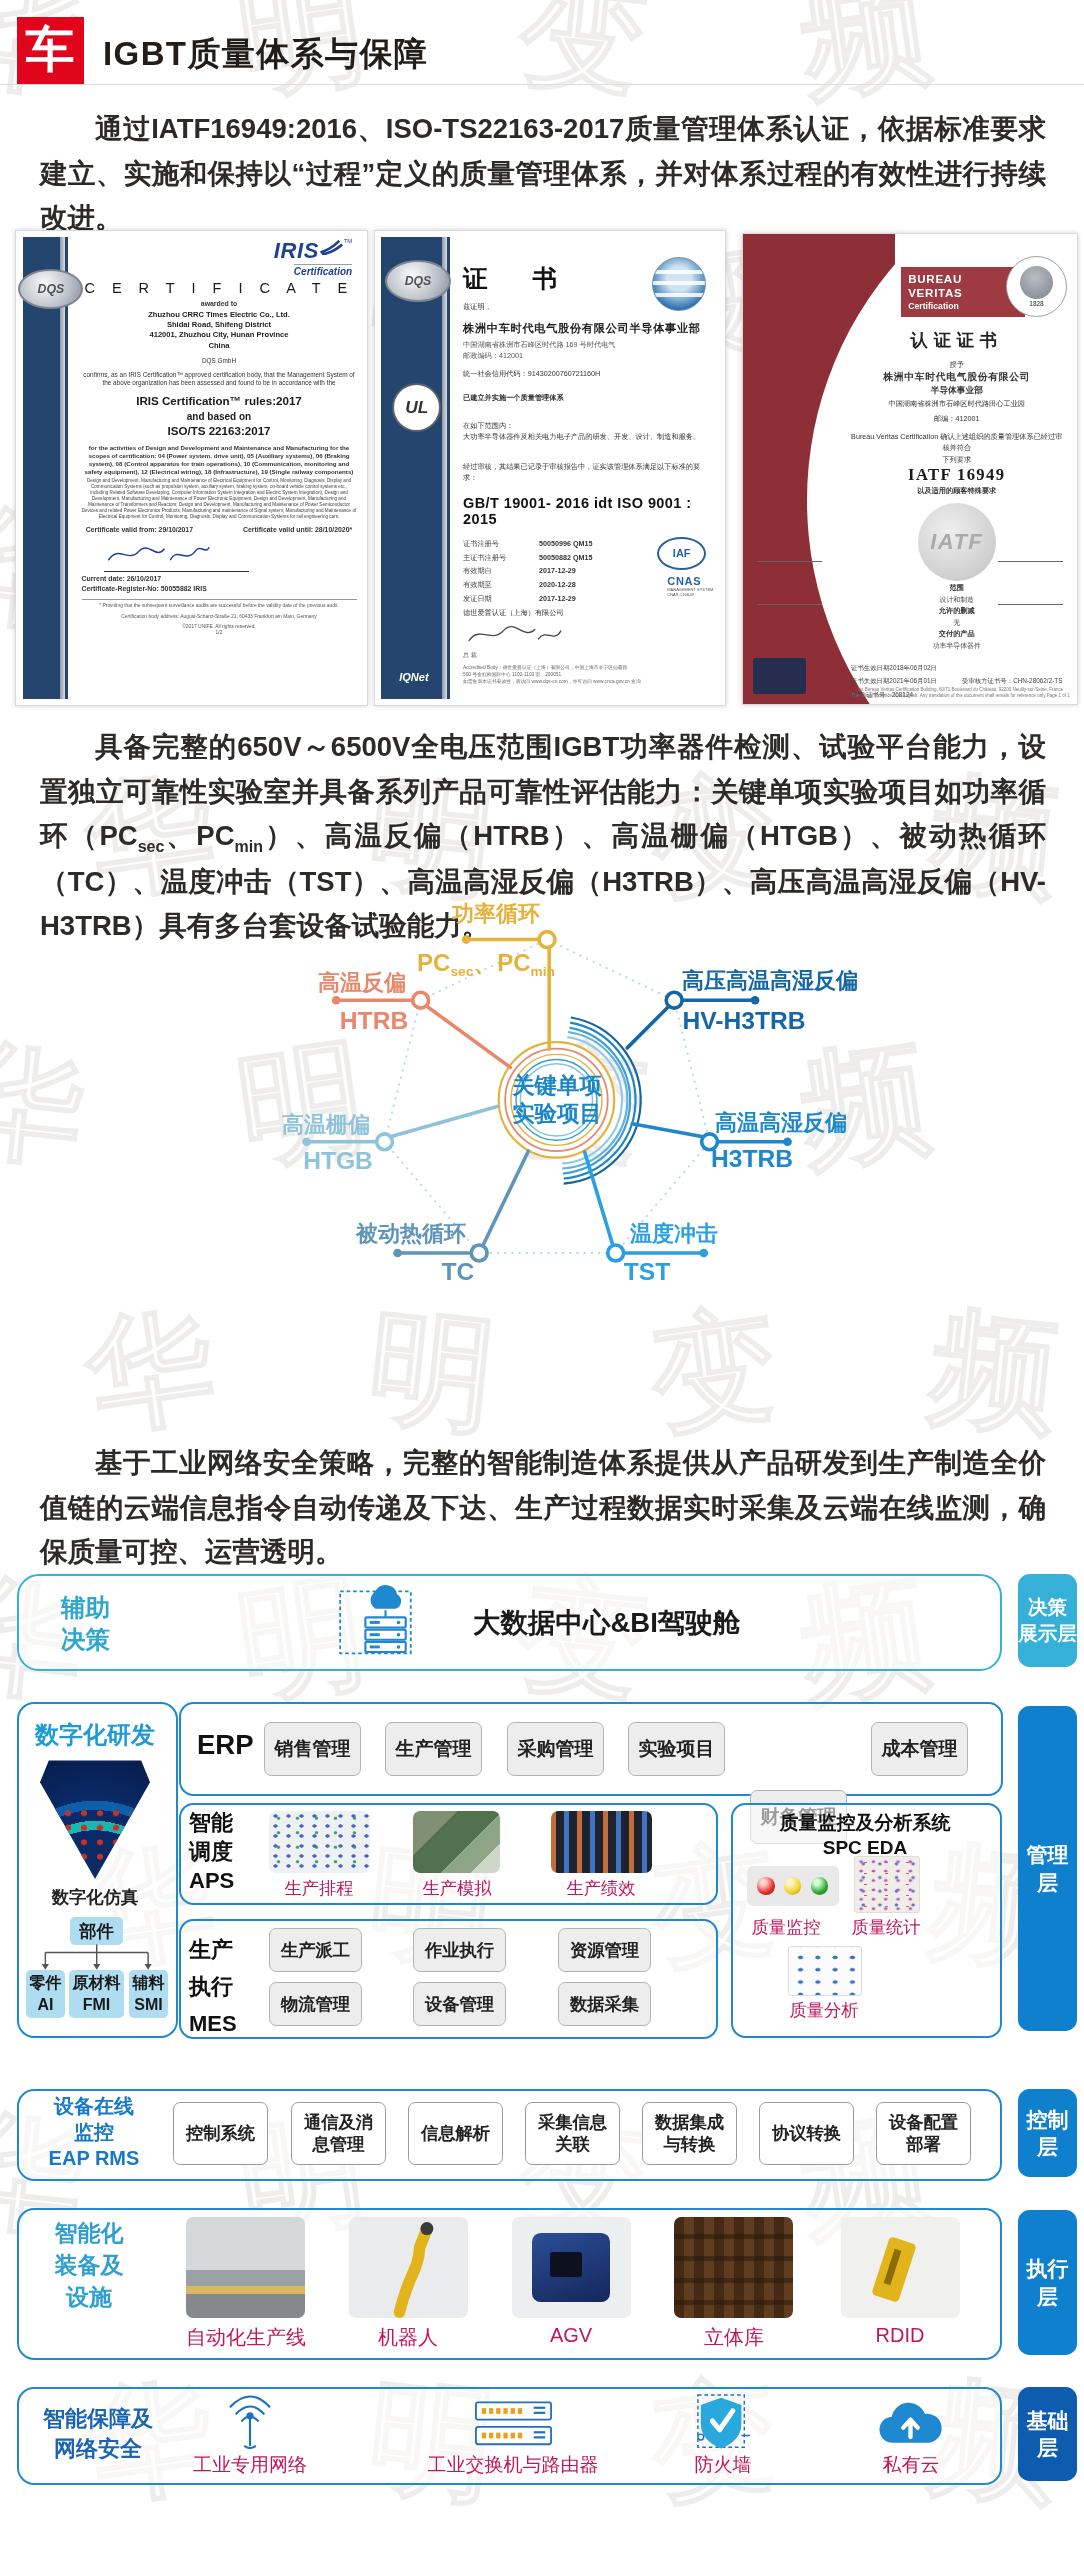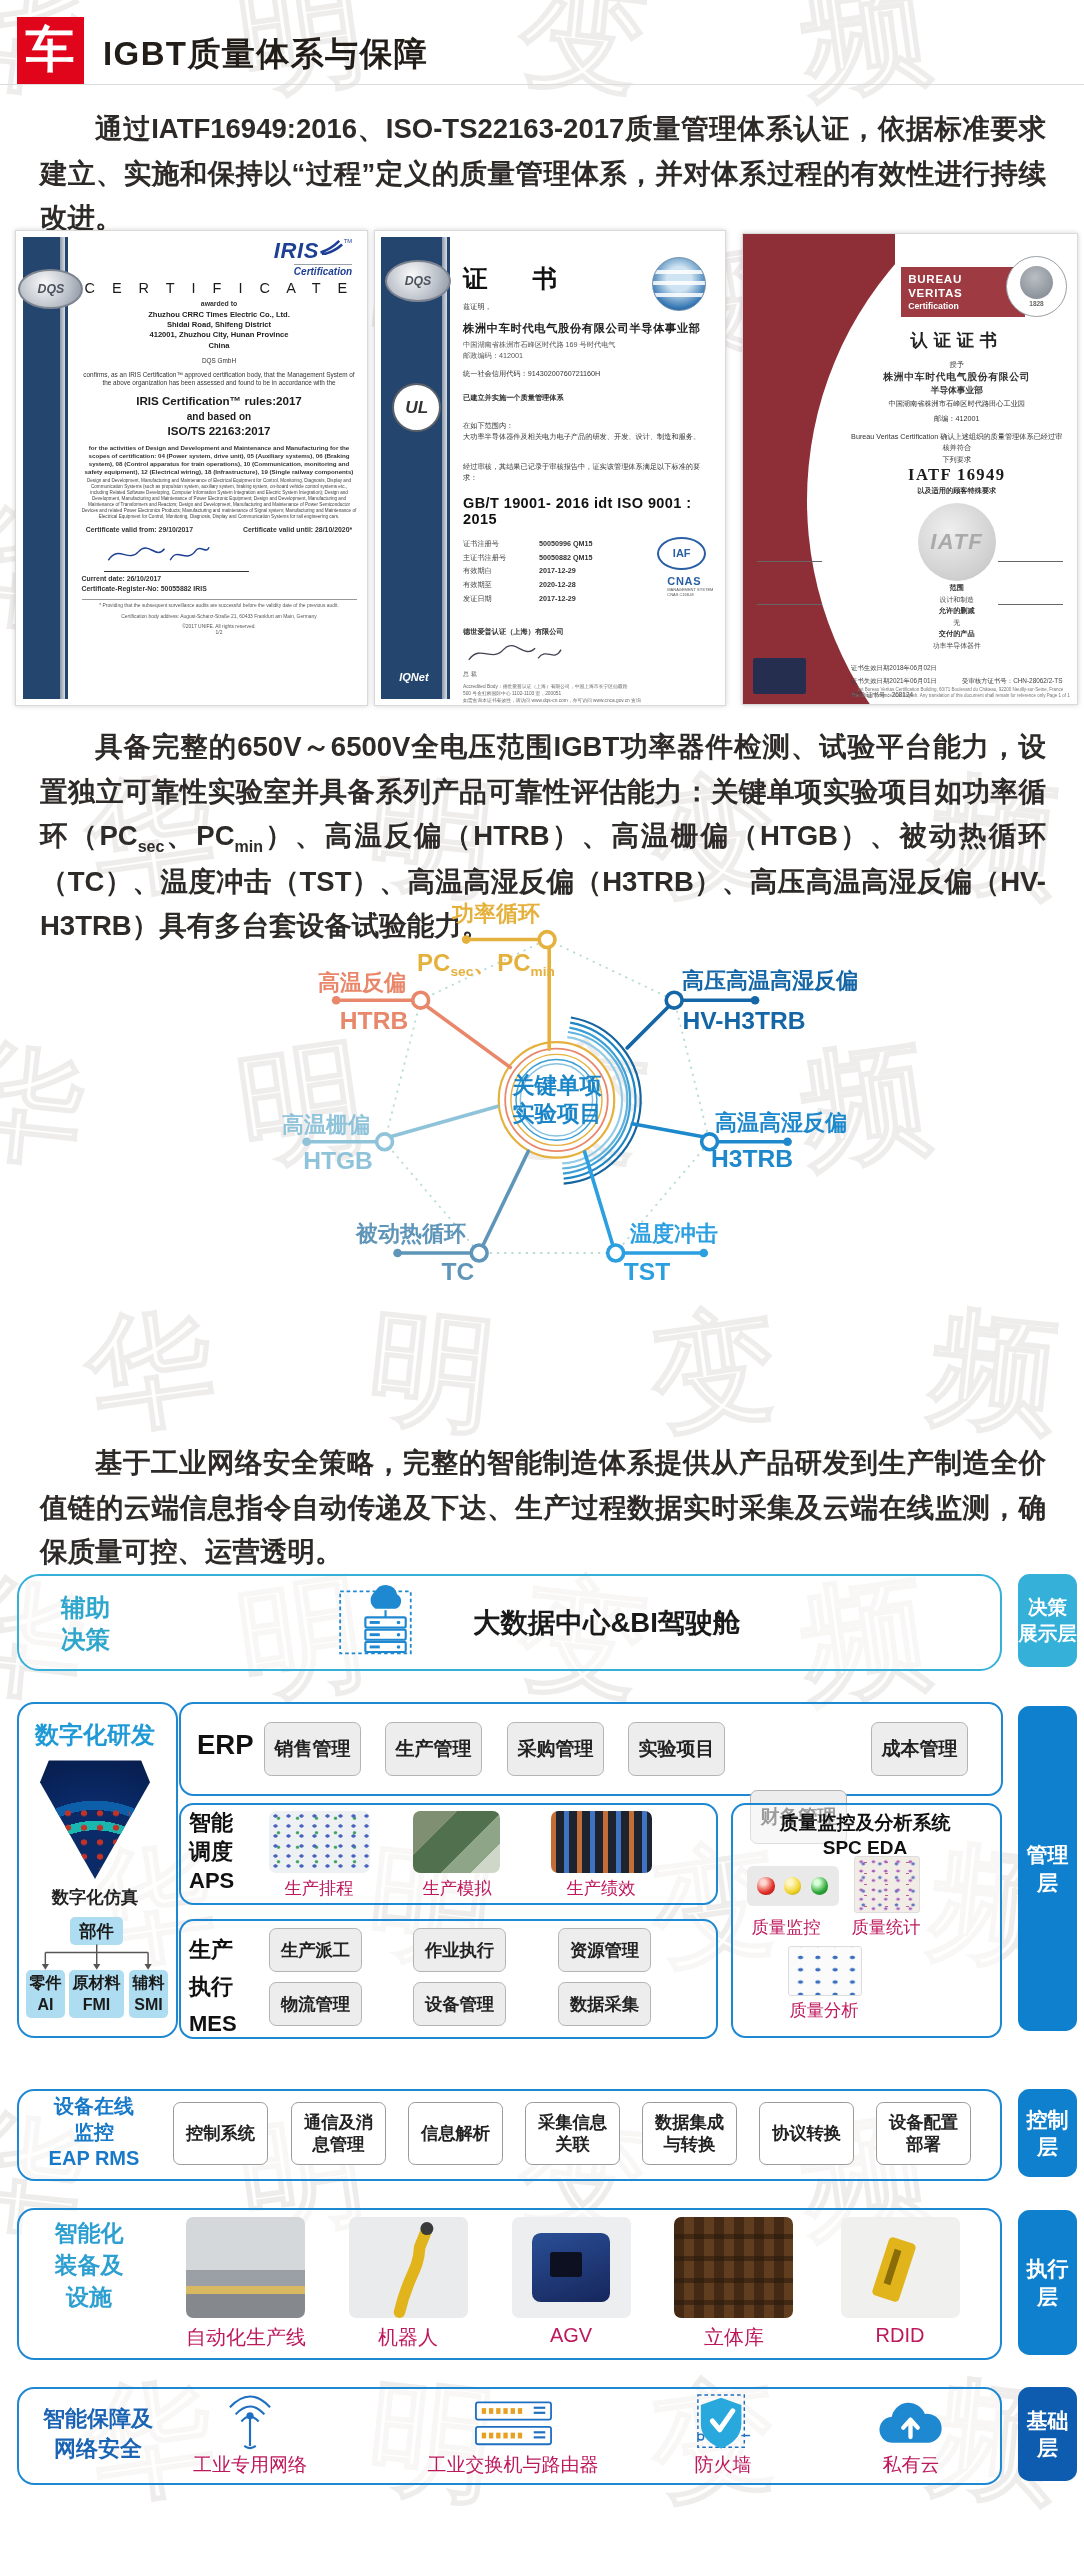--- a/index.html
+++ b/index.html
@@ -259,21 +259,21 @@
             <b>2017-12-29</b>
           </div>
         <div class="abs" style="right:7.2px;top:0">
             <div class="iaf">
               <span>IAF</span>
             </div>
           </div>
         <div class="abs cnas" style="right:0;top:38px"><span>CNAS</span><small class="pre">MANAGEMENT SYSTEM
 CNAS C168-M</small></div>
       </div>
-      <div class="c2-line" style="margin-top:22px;font-weight:700">德世爱普认证（上海）有限公司</div>
+      <div class="c2-line" style="margin-top:3px;font-weight:400">德世爱普认证（上海）有限公司</div>
       <svg width="101" height="26" style="margin-top:2.9px" viewBox="0 0 140 36">
           <path d="M8,26 C24,4 40,30 56,12 S84,26 100,10 M104,24 C116,8 126,30 136,12" stroke="#445" fill="none" stroke-width="1.8"></path>
         </svg>
       <div class="c2-line" style="font-size:6.1px;color:#666">总 裁</div>
       <div style="font-size:4.8px;color:#666;line-height:1.45;margin-top:5.8px">
         <span>Accredited Body：德世爱普认证（上海）有限公司，中国上海市长宁区仙霞路</span><br>
         <span>500 号金虹桥国际中心 1102-1103 室，200051</span><br>
         <span>如需查询本证书有效性，请访问 www.dqs-cn.com，亦可访问 www.cnca.gov.cn 查询</span>
       </div>
     </div>

